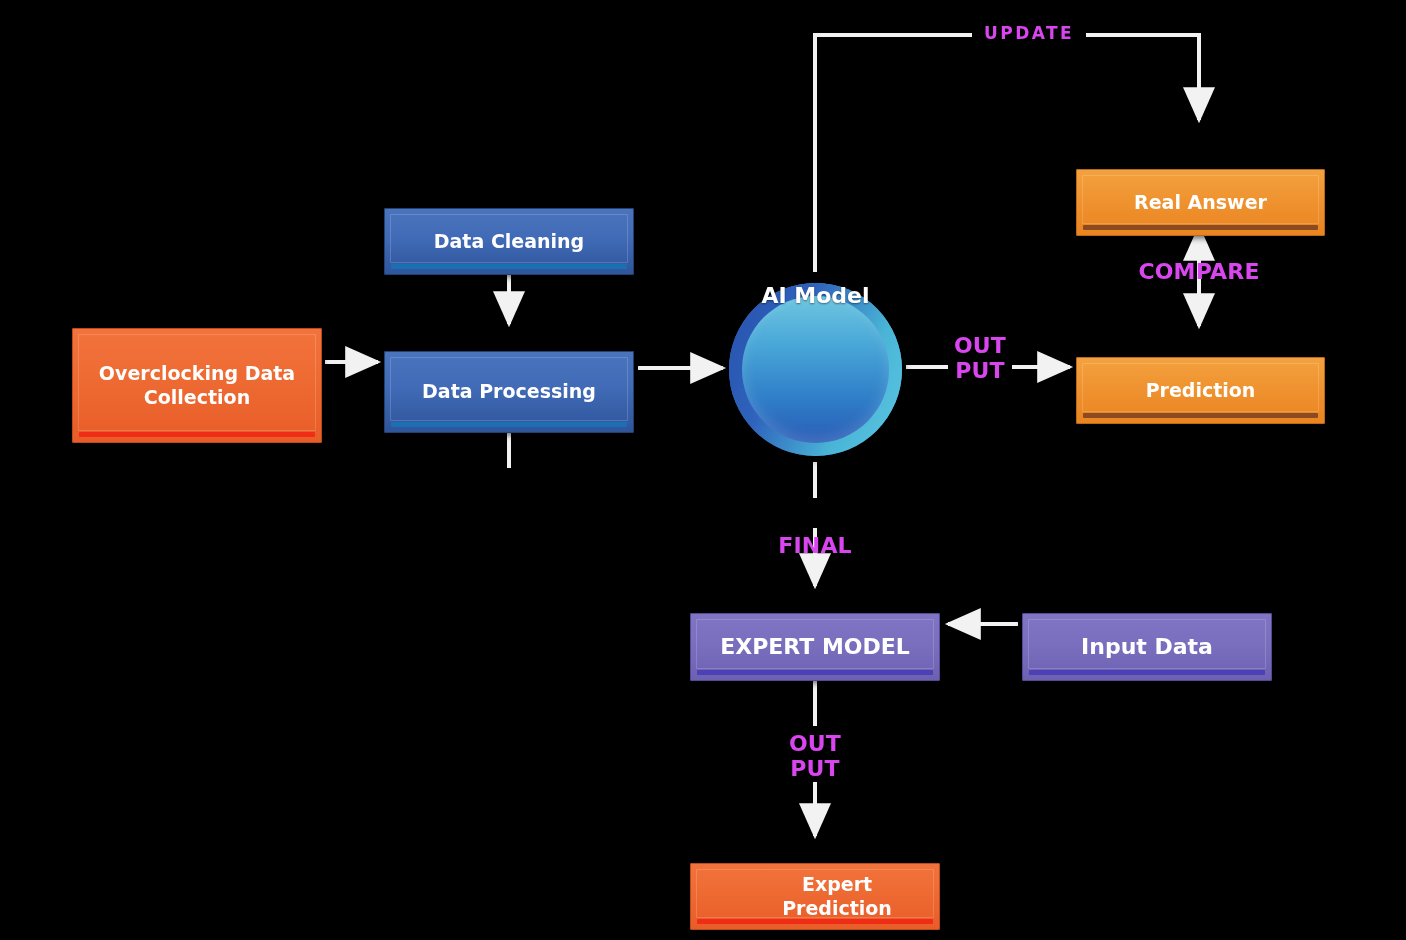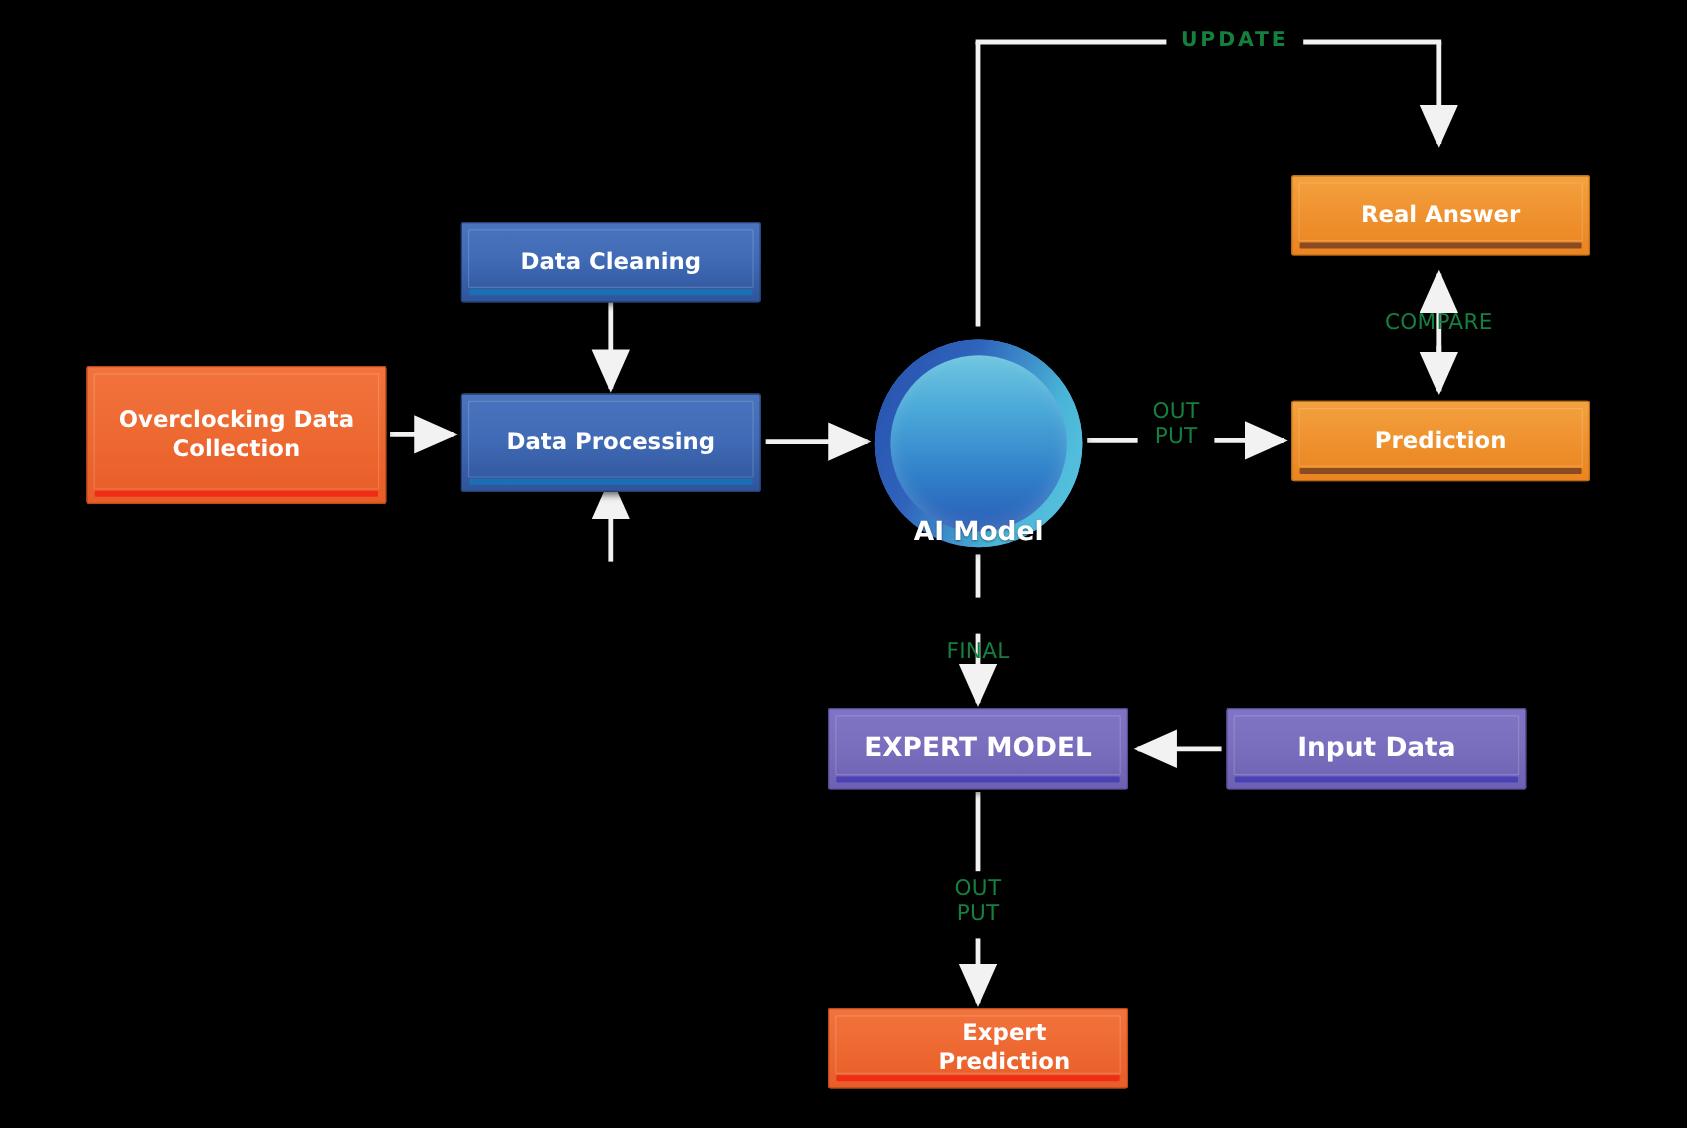--- a/index.html
+++ b/index.html
@@ -14,20 +14,21 @@
   
   .node{
     position:absolute;
     display:flex;align-items:center;justify-content:center;
     box-sizing:border-box;
     color:#fff;
     text-align:center;
     line-height:1.22;
     border-radius:2px;
     user-select:none;
+    margin-top:23px;
   }
   .node .label{position:relative;z-index:3;padding:0 10px;}
   
   .node::before{
     content:"";position:absolute;left:6px;top:6px;right:6px;bottom:12px;
     border:1px solid rgba(255,255,255,0.17);
     border-radius:1px;z-index:1;pointer-events:none;
   }
   
   .node::after{
@@ -64,21 +65,21 @@
     background:linear-gradient(180deg,#8075c4 0%,#7a6fbe 45%,#6d60b2 100%);
     box-shadow:0 0 0 1px #554a90 inset, 0 2px 6px rgba(0,0,0,.6);
     font-size:22px;font-weight:600;
   }
   .purple::after{background:#4b41b5;}
 
   
   .circle-node{
     position:absolute;
     border-radius:50%;
-    display:flex;align-items:flex-end;justify-content:center;
+    display:flex;align-items:flex-start;justify-content:center;
     background:
       radial-gradient(circle at 62% 26%, #79d2e6 0%, #5bbcdd 16%, #3a9fd4 42%, #2f72c0 72%, #2a5bb4 100%);
     box-shadow:0 2px 10px rgba(0,0,0,.65);
     user-select:none;
   }
   .circle-node .ring{
     position:absolute;left:0;top:0;right:0;bottom:0;border-radius:50%;
     background:linear-gradient(115deg,#2750ad 0%,#2f63bc 35%,#49b4d6 70%,#5cc8e2 100%);
     z-index:0;
   }
@@ -88,24 +89,24 @@
     box-shadow:0 -4px 14px rgba(255,255,255,.16) inset;
     z-index:1;
   }
   .circle-node .label{
     position:relative;z-index:3;color:#fff;font-size:22px;font-weight:600;
     text-shadow:0 1px 2px rgba(0,0,0,.45);
   }
 
   
   .edge-label{
-    position:absolute;color:#15803d;text-align:center;user-select:none;
+    position:absolute;color:#d946ef;text-align:center;user-select:none;
     line-height:1.15;white-space:pre-line;
   }
-  .edge-label.plain{font-size:18px;font-weight:400;letter-spacing:.2px;}
+  .edge-label.plain{font-size:22px;font-weight:700;letter-spacing:.2px;}
   .edge-label.strong{font-size:17px;font-weight:800;letter-spacing:2.4px;}
 </style>
 </head>
 <body>
 
 <div id="stage">
 
   <svg id="svg-layer" viewBox="0 0 1406 940" xmlns="http://www.w3.org/2000/svg">
     <defs>
       <marker id="ah" markerWidth="11" markerHeight="11" refX="8.2" refY="4" orient="auto" markerUnits="strokeWidth">

